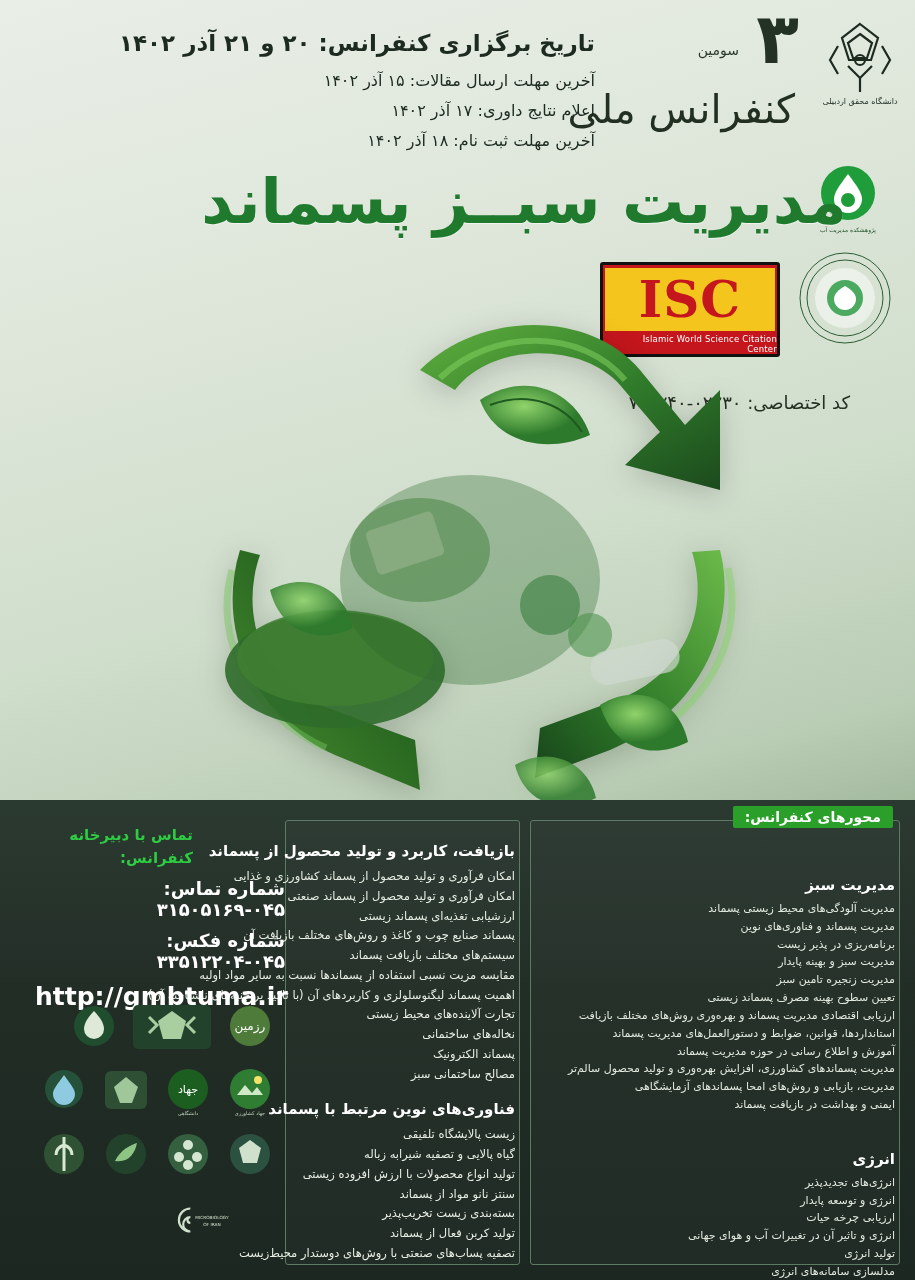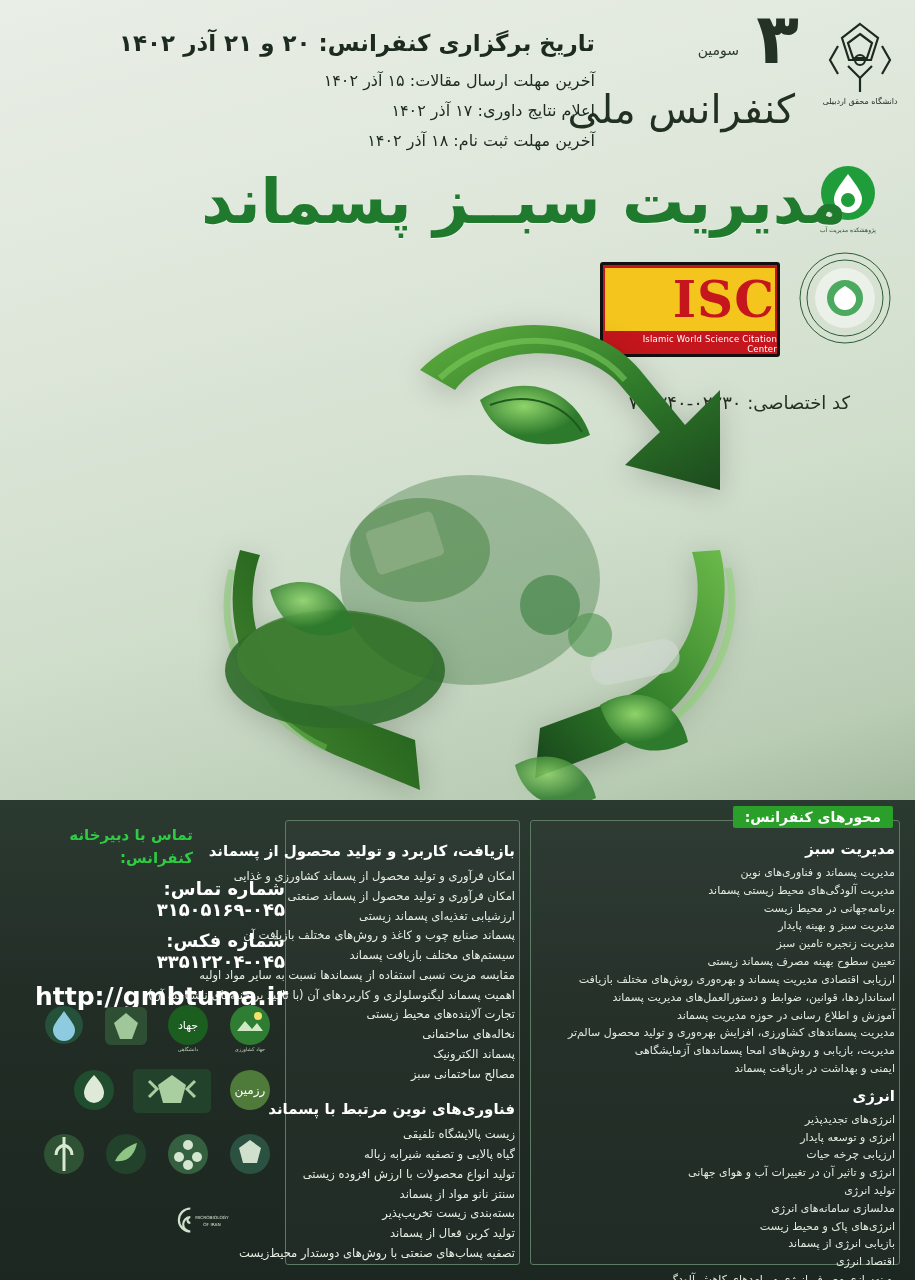--- a/index.html
+++ b/index.html
@@ -60,21 +60,21 @@
 
   
   .isc {
     position: absolute; top: 262px; left: 600px;
     width: 180px; height: 95px;
     background: #c4161c; border: 3px solid #111; border-radius: 3px;
     display: flex; flex-direction: column; align-items: center; justify-content: flex-start;
   }
   .isc-inner {
     width: 170px; height: 66px; margin-top: 3px;
-    background: #f4c51d; display: flex; align-items: center; justify-content: flex-start;
+    background: #f4c51d; display: flex; align-items: center; justify-content: center;
   }
   .isc-text {
     font-family: "DejaVu Serif", "Liberation Serif", serif;
     font-weight: bold; font-size: 50px; color: #c4161c;
     letter-spacing: 1px; line-height: 1;
   }
   .isc-sub {
     color: #fff; font-size: 8.5px; margin-top: 3px; letter-spacing: .2px; margin-left: 36px;
   }
   .code-line {
@@ -110,21 +110,21 @@
 
   .grp-title {
     color: #fff; font-size: 15px; font-weight: bold; text-align: right; margin-bottom: 6px;
   }
   .axes-body {
     position: absolute; right: 20px; top: 840px; width: 350px;
     text-align: right; direction: rtl; color: #e2eadf;
   }
   .axes-body ul { list-style: none; }
   .axes-body li { font-size: 11px; line-height: 1.62; white-space: nowrap; }
-  .grp { margin-bottom: 9px; }
+  .grp { margin-bottom: 9px; margin-top: 36px; }
 
   .mid-body {
     position: absolute; right: 400px; top: 842px; width: 370px;
     text-align: right; direction: rtl; color: #e7eee4;
   }
   .mid-body h3 {
     color: #fff; font-size: 15px; font-weight: bold; margin-bottom: 7px;
   }
   .mid-body ul { list-style: none; margin-bottom: 16px; }
   .mid-body li { font-size: 11.5px; line-height: 1.72; }
@@ -283,23 +283,23 @@
 
   <div class="panel panel-axes"></div>
   <div class="panel panel-mid"></div>
 
   <div class="sec-head axes-head">محورهای کنفرانس:</div>
 
   <div class="axes-body">
     <div class="grp">
       <div class="grp-title">مدیریت سبز</div>
       <ul>
+        <li>مدیریت آلودگی‌های محیط زیستی پسماند</li>
         <li>مدیریت پسماند و فناوری‌های نوین</li>
-        <li>مدیریت آلودگی‌های محیط زیستی پسماند</li>
-        <li>برنامه‌جهانی در محیط زیست</li>
+        <li>برنامه‌ریزی در پذیر زیست</li>
         <li>مدیریت سبز و بهینه پایدار</li>
         <li>مدیریت زنجیره تامین سبز</li>
         <li>تعیین سطوح بهینه مصرف پسماند زیستی</li>
         <li>ارزیابی اقتصادی مدیریت پسماند و بهره‌وری روش‌های مختلف بازیافت</li>
         <li>استانداردها، قوانین، ضوابط و دستورالعمل‌های مدیریت پسماند</li>
         <li>آموزش و اطلاع رسانی در حوزه مدیریت پسماند</li>
         <li>مدیریت پسماندهای کشاورزی، افزایش بهره‌وری و تولید محصول سالم‌تر</li>
         <li>مدیریت، بازیابی و روش‌های امحا پسماندهای آزمایشگاهی</li>
         <li>ایمنی و بهداشت در بازیافت پسماند</li>
       </ul>
@@ -359,65 +359,65 @@
       <span class="lbl">شماره فکس:</span>
       <span>۰۴۵-۳۳۵۱۲۲۰۴</span>
     </div>
     <div class="site">http://gmbtuma.ir</div>
   </div>
 
   <div class="sponsors">
     <div class="sp-row">
       <div class="sp">
         <svg width="54" height="54" viewBox="0 0 54 54">
-            <circle cx="27" cy="24" r="20" fill="#2e7d32"></circle>
-            <path d="M14 30 l8-10 7 8 5-6 6 8z" fill="#cfe8c5"></path>
-            <circle cx="35" cy="15" r="4" fill="#f2e36a"></circle>
-            <text x="27" y="50" font-size="5" fill="#bfd3ba" text-anchor="middle">جهاد کشاورزی</text>
-          </svg>
-      </div>
-      <div class="sp">
-        <svg width="54" height="54" viewBox="0 0 54 54">
-            <circle cx="27" cy="24" r="20" fill="#1b5e20"></circle>
-            <text x="27" y="28" font-size="11" fill="#ffffff" text-anchor="middle" font-family="DejaVu Sans">جهاد</text>
-            <text x="27" y="50" font-size="5" fill="#bfd3ba" text-anchor="middle">دانشگاهی</text>
-          </svg>
-      </div>
-      <div class="sp">
-        <svg width="54" height="54" viewBox="0 0 54 54">
-            <rect x="6" y="6" width="42" height="38" rx="6" fill="#2f4f35"></rect>
-            <path d="M27 12 l12 10 -6 16 h-12 l-6-16z" fill="#9fc79a"></path>
-          </svg>
-      </div>
-      <div class="sp">
-        <svg width="54" height="54" viewBox="0 0 54 54">
-            <circle cx="27" cy="24" r="19" fill="#25503a"></circle>
-            <path d="M27 10 c-7 10-11 14-11 19 a11 11 0 0 0 22 0 c0-5-4-9-11-19z" fill="#8ecae0"></path>
-          </svg>
-      </div>
-    </div>
-    <div class="sp-row">
-      <div class="sp">
-        <svg width="54" height="54" viewBox="0 0 54 54">
             <circle cx="27" cy="25" r="20" fill="#4e7a3a"></circle>
             <text x="27" y="29" font-size="12" fill="#fff" text-anchor="middle" font-family="DejaVu Sans">رزمین</text>
           </svg>
       </div>
       <div class="sp sp-wide">
         <svg width="86" height="54" viewBox="0 0 86 54">
             <rect x="4" y="4" width="78" height="44" rx="5" fill="#23422c"></rect>
             <path d="M43 10 l14 10 -5 18 h-18 l-5-18z" fill="#a9cfa0"></path>
             <path d="M20 16 l8 8 -8 8" stroke="#a9cfa0" stroke-width="3" fill="none"></path>
             <path d="M66 16 l-8 8 8 8" stroke="#a9cfa0" stroke-width="3" fill="none"></path>
           </svg>
       </div>
       <div class="sp">
         <svg width="54" height="54" viewBox="0 0 54 54">
             <circle cx="27" cy="25" r="20" fill="#1f4d2e"></circle>
             <path d="M27 10 c-8 8-10 14-10 18 a10 10 0 0 0 20 0 c0-4-2-10-10-18z" fill="#dfe9d8"></path>
+          </svg>
+      </div>
+    </div>
+    <div class="sp-row">
+      <div class="sp">
+        <svg width="54" height="54" viewBox="0 0 54 54">
+            <circle cx="27" cy="24" r="20" fill="#2e7d32"></circle>
+            <path d="M14 30 l8-10 7 8 5-6 6 8z" fill="#cfe8c5"></path>
+            <circle cx="35" cy="15" r="4" fill="#f2e36a"></circle>
+            <text x="27" y="50" font-size="5" fill="#bfd3ba" text-anchor="middle">جهاد کشاورزی</text>
+          </svg>
+      </div>
+      <div class="sp">
+        <svg width="54" height="54" viewBox="0 0 54 54">
+            <circle cx="27" cy="24" r="20" fill="#1b5e20"></circle>
+            <text x="27" y="28" font-size="11" fill="#ffffff" text-anchor="middle" font-family="DejaVu Sans">جهاد</text>
+            <text x="27" y="50" font-size="5" fill="#bfd3ba" text-anchor="middle">دانشگاهی</text>
+          </svg>
+      </div>
+      <div class="sp">
+        <svg width="54" height="54" viewBox="0 0 54 54">
+            <rect x="6" y="6" width="42" height="38" rx="6" fill="#2f4f35"></rect>
+            <path d="M27 12 l12 10 -6 16 h-12 l-6-16z" fill="#9fc79a"></path>
+          </svg>
+      </div>
+      <div class="sp">
+        <svg width="54" height="54" viewBox="0 0 54 54">
+            <circle cx="27" cy="24" r="19" fill="#25503a"></circle>
+            <path d="M27 10 c-7 10-11 14-11 19 a11 11 0 0 0 22 0 c0-5-4-9-11-19z" fill="#8ecae0"></path>
           </svg>
       </div>
     </div>
     <div class="sp-row">
       <div class="sp">
         <svg width="54" height="54" viewBox="0 0 54 54">
             <circle cx="27" cy="25" r="20" fill="#2b5140"></circle>
             <path d="M27 11 l11 8 -4 15h-14l-4-15z" fill="#cfe0cc"></path>
           </svg>
       </div>

